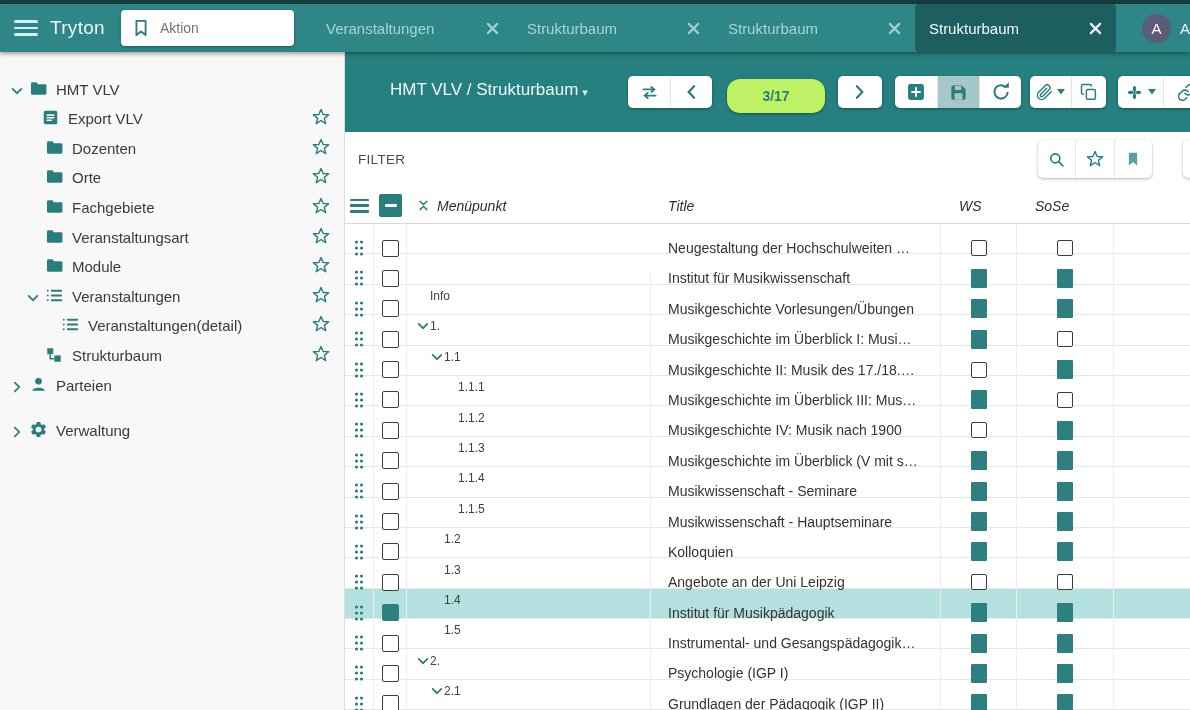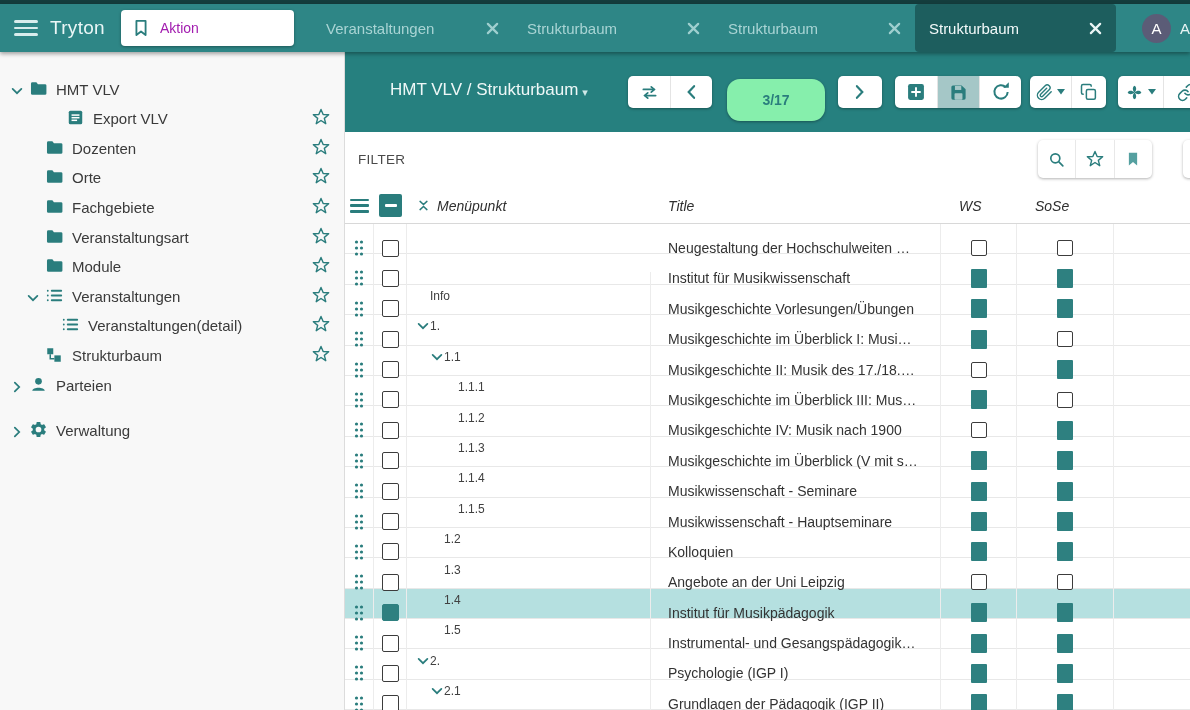--- a/index.html
+++ b/index.html
@@ -8,21 +8,21 @@
 
   
   .topstrip { height:4px; background:#143d3d; }
   .topbar { height:48px; background:#2e8686; display:flex; align-items:center;
     position:relative; z-index:5; box-shadow:0 2px 4px rgba(0,0,0,.35); padding-left:14px;justify-content:space-between; }
   .burger { width:24px; height:16px; display:flex; flex-direction:column; justify-content:space-between; cursor:pointer; }
   .burger i { display:block; height:2.6px; background:#d8eded; border-radius:2px; }
   .brand { color:#eaf6f6; font-size:19px; margin-left:12px; letter-spacing:.3px; }
   .action-box { margin-left:16px; width:173px; height:36px; background:#fff; border-radius:4px;
     box-shadow:0 1px 3px rgba(0,0,0,.35); display:flex; align-items:center; padding:0 10px; gap:9px; }
-  .action-box .ph { color:#a21caf; font-size:14px; }
+  .action-box .ph { color:#737373; font-size:14px; }
   .tabs { display:flex; height:48px; margin-left:18px; flex:1; overflow:hidden; }
   .tab { width:201px; flex:0 0 201px; display:flex; align-items:center; padding:0 14px; cursor:pointer; }
   .tab .tlabel { flex:1; font-size:15px; color:#a9d4d4; white-space:nowrap; overflow:hidden; }
   .tab.active { background:#1d5e5e; border-radius:4px; }
   .tab.active .tlabel { color:#f3fafa; }
   .avatar { width:29px; height:29px; border-radius:50%; background:#5b5c77; color:#fff;
     display:flex; align-items:center; justify-content:center; font-size:15px; flex:0 0 29px; margin-left:10px; }
   .usertext { color:#e9f5f5; font-size:15px; margin-left:9px; white-space:nowrap; }
 
   
@@ -39,21 +39,21 @@
 
   
   .band { height:80px; background:#26807f; position:relative; flex:0 0 80px; overflow:hidden; }
   .crumb { position:absolute; left:45px; top:28px; color:#eef7f7; font-size:17px; display:flex; align-items:flex-end; gap:4px; }
   .crumb .caret { font-size:11px; color:#cfe8e8; padding-bottom:1px; }
   .bgroup { position:absolute; top:24px; height:32px; background:#fff; border-radius:5px;
     box-shadow:0 1px 3px rgba(0,0,0,.35); display:flex; align-items:stretch; overflow:hidden; }
   .bgroup .btn { width:42px; display:flex; align-items:center; justify-content:center; cursor:pointer; }
   .bgroup .btn + .btn { border-left:1px solid #e4e4e4; }
   .bgroup .btn.pressed { background:#a5c7c7; }
-  .pill { position:absolute; left:382px; top:27px; width:98px; height:42px; background:#86efac; border-radius:13px;
+  .pill { position:absolute; left:382px; top:27px; width:98px; height:34px; background:#bef264; border-radius:13px;
     box-shadow:0 1px 3px rgba(0,0,0,.35); color:#2a7d7d; font-size:14px; font-weight:bold;
     display:flex; align-items:center; justify-content:center; }
   .dd { display:flex; align-items:center; gap:4px; }
 
   
   .filter { height:56px; flex:0 0 56px; background:#fff; position:relative; }
   .flabel { position:absolute; left:13px; top:20px; font-size:13.5px; color:#4a4a4a; letter-spacing:.3px; }
   .fsearch { position:absolute; left:62px; top:8px; width:632px; height:36px; border:none; outline:none;
     border-bottom:1px solid #c9c9c9; font-size:14.5px; color:#333; padding-left:4px; background:transparent;
     font-family:"Liberation Sans", sans-serif; }
@@ -163,21 +163,21 @@
         </span>
         <span class="sicon">
           <span style="display: inline-flex;">
             <svg viewBox="0 0 24 24" width="19" height="19">
               <path d="M2.5 6 a1.8 1.8 0 0 1 1.8-1.8 h5 l2 2.3 h8.9 a1.8 1.8 0 0 1 1.8 1.8 v9.9 a1.8 1.8 0 0 1-1.8 1.8 H4.3 a1.8 1.8 0 0 1-1.8-1.8 z" fill="#2a7d7d"></path>
             </svg>
           </span>
         </span>
         <span class="slabel">HMT VLV</span>
       </div>
-      <div class="sitem" style="padding-left: 20px; margin-left: 25px;">
+      <div class="sitem" style="padding-left: 20px;">
         <span class="chev"></span>
         <span class="sicon">
           <span style="display: inline-flex;">
             <svg viewBox="0 0 24 24" width="19" height="19">
               <rect x="3.5" y="3.5" width="17" height="17" rx="2" fill="#2a7d7d"></rect>
               <rect x="7" y="8" width="10" height="1.9" fill="#fff"></rect>
               <rect x="7" y="11.3" width="10" height="1.9" fill="#fff"></rect>
               <rect x="7" y="14.6" width="7" height="1.9" fill="#fff"></rect>
             </svg>
           </span>

